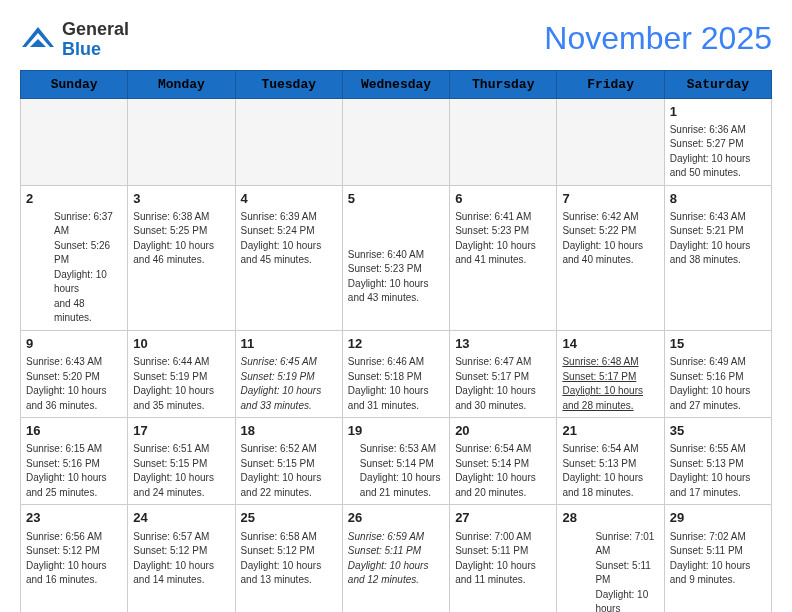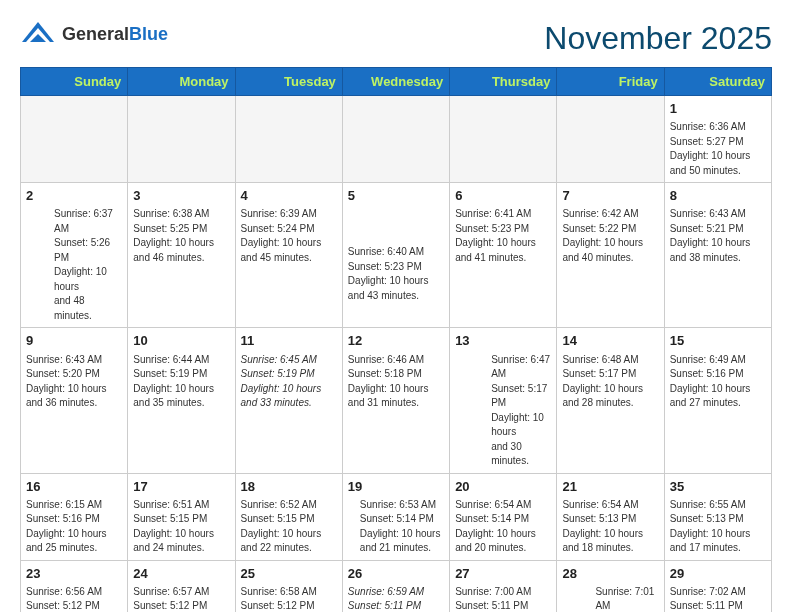--- a/index.html
+++ b/index.html
@@ -20,20 +20,21 @@
       align-items: flex-start;
       margin-bottom: 10px;
     }
     .logo {
       display: flex;
       align-items: center;
       gap: 6px;
     }
     .logo-text {
       display: flex;
+      flex-direction: column;
       line-height: 1.1;
     }
     .logo-general {
       font-size: 18px;
       font-weight: bold;
       color: #333;
     }
     .logo-blue {
       font-size: 18px;
       font-weight: bold;
@@ -42,39 +43,40 @@
     .logo-icon {
       width: 36px;
       height: 30px;
     }
     .title-block {
       text-align: right;
     }
     .month-title {
       font-size: 32px;
       font-weight: normal;
-      color: #0c4a6e;
+      color: #3b82f6;
     }
     .location {
       font-size: 16px;
       color: #444;
     }
     .calendar {
       width: 100%;
       border-collapse: collapse;
       border: 1px solid #ccc;
     }
     .calendar th {
       background: #1a6fc4;
-      color: #bef264;
-      text-align: right;
+      color: #000000;
+      text-align: center;
       padding: 6px 6px;
       font-size: 13px;
       font-weight: bold;
       border: 1px solid #1558a0;
+      font-family: Liberation Mono, monospace;
     }
     .calendar td {
       vertical-align: top;
       border: 1px solid #ccc;
       padding: 4px 5px;
       width: calc(100% / 7);
       min-height: 80px;
       background: #fff;
       font-size: 10.5px;
       color: #333;
@@ -224,28 +226,28 @@
           </td>
           <td>
             <span class="day-number">12</span>
             <div class="day-info" style="white-space: pre-line;">Sunrise: 6:46 AM
 Sunset: 5:18 PM
 Daylight: 10 hours
 and 31 minutes.</div>
           </td>
           <td>
             <span class="day-number">13</span>
-            <div class="day-info" style="white-space: pre-line; margin-left: 36px;">Sunrise: 6:47 AM
+            <div class="day-info" style="white-space: pre-line;">Sunrise: 6:47 AM
 Sunset: 5:17 PM
 Daylight: 10 hours
 and 30 minutes.</div>
           </td>
           <td>
             <span class="day-number">14</span>
-            <div class="day-info" style="white-space: pre-line;">Sunrise: 6:48 AM
+            <div class="day-info" style="white-space: pre-line; text-decoration: underline;">Sunrise: 6:48 AM
 Sunset: 5:17 PM
 Daylight: 10 hours
 and 28 minutes.</div>
           </td>
           <td>
             <span class="day-number">15</span>
             <div class="day-info" style="white-space: pre-line;">Sunrise: 6:49 AM
 Sunset: 5:16 PM
 Daylight: 10 hours
 and 27 minutes.</div>

